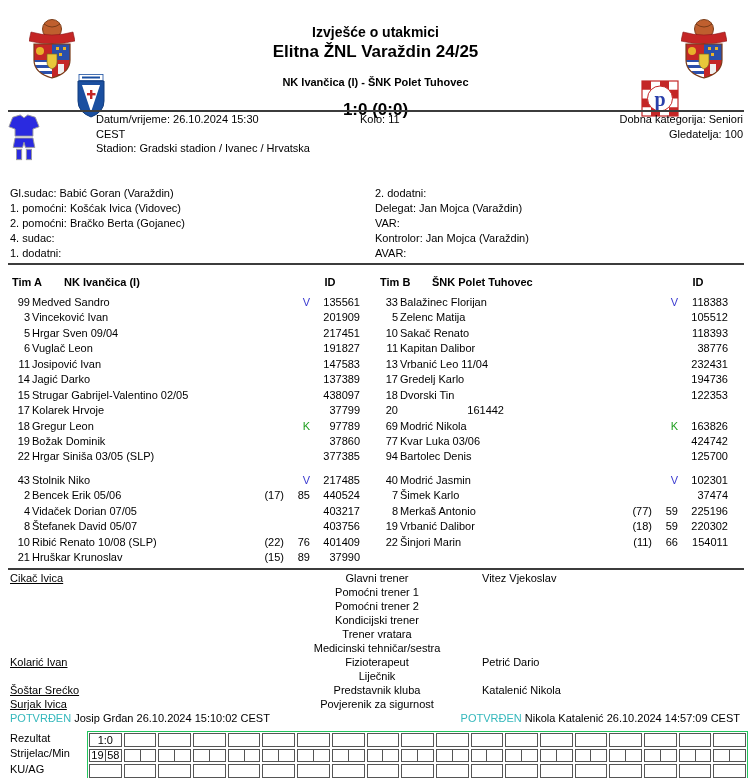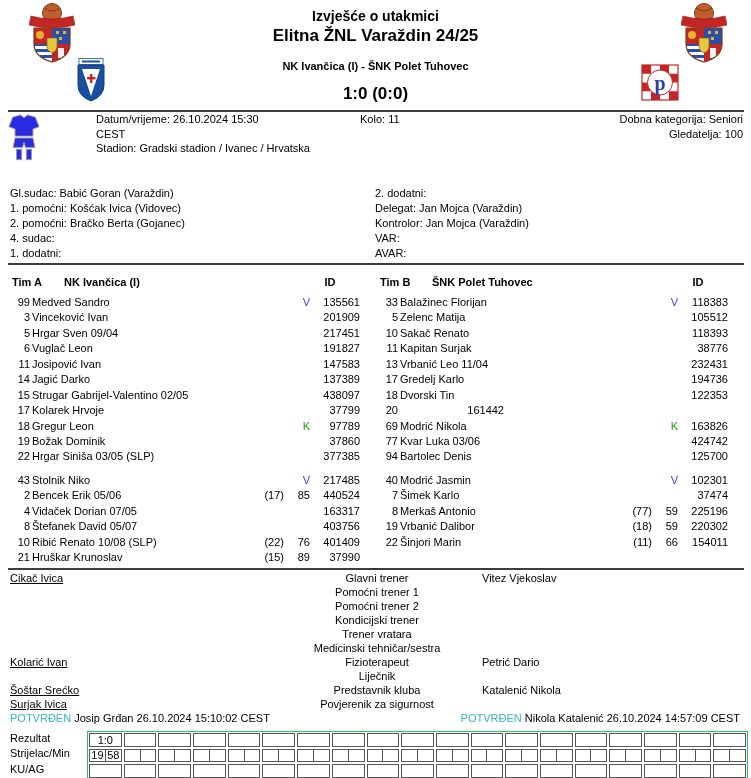--- a/index.html
+++ b/index.html
@@ -2,21 +2,21 @@
 <html><head>
 <meta charset="utf-8">
 <style>
   html,body{margin:0;padding:0;background:#fff;}
   .page{position:relative;width:751px;height:778px;background:#fff;overflow:hidden;
         font-family:"Liberation Sans",sans-serif;font-size:11px;color:#000;}
   .hr{position:absolute;left:8px;right:7px;border-top:2px solid #3c3c3c;height:0;}
   .hr1{top:110px}.hr2{top:263px}.hr3{top:568px}
 
   
-  .header{position:absolute;top:0;left:0;width:100%;}
+  .header{position:absolute;top:16px;left:0;width:100%;}
   .htext{text-align:center;font-weight:bold;}
   .title{font-size:14px;padding-top:8px;}
   .comp{font-size:17px;margin-top:2px;}
   .match{font-size:11px;margin-top:14px;}
   .score{font-size:17px;margin-top:12px;}
   .crest-left{position:absolute;left:29px;top:2px;}
   .badge-ivancica{position:absolute;left:76px;top:58px;}
   .crest-right{position:absolute;left:681px;top:2px;}
   .badge-polet{position:absolute;left:641px;top:64px;}
 
@@ -202,23 +202,23 @@
 
         <div>1. dodatni:</div>
 
     </div>
     <div class="ocol">
 
         <div>2. dodatni:</div>
 
         <div>Delegat: Jan Mojca (Varaždin)</div>
 
+        <div>VAR:</div>
+
         <div>Kontrolor: Jan Mojca (Varaždin)</div>
-
-        <div>VAR:</div>
 
         <div>AVAR:</div>
 
     </div>
   </div>
 
   <div class="hr hr2"></div>
 
   <div class="teams">
     <div class="team">
@@ -332,21 +332,21 @@
           <span class="psubout">(17)</span>
           <span class="pmid">85</span>
           <span class="pid">440524</span>
         </div>
 
         <div class="prow">
           <span class="pnum">4</span>
           <span class="pname">Vidaček Dorian 07/05</span>
           <span class="psubout"></span>
           <span class="pmid"></span>
-          <span class="pid">163317</span>
+          <span class="pid">403217</span>
         </div>
 
         <div class="prow">
           <span class="pnum">8</span>
           <span class="pname">Štefanek David 05/07</span>
           <span class="psubout"></span>
           <span class="pmid"></span>
           <span class="pid">403756</span>
         </div>
 
@@ -393,21 +393,21 @@
         <div class="prow">
           <span class="pnum">10</span>
           <span class="pname">Sakač Renato</span>
           <span class="psubout"></span>
           <span class="pmid"></span>
           <span class="pid">118393</span>
         </div>
 
         <div class="prow">
           <span class="pnum">11</span>
-          <span class="pname">Kapitan Surjak</span>
+          <span class="pname">Kapitan Dalibor</span>
           <span class="psubout"></span>
           <span class="pmid"></span>
           <span class="pid">38776</span>
         </div>
 
         <div class="prow">
           <span class="pnum">13</span>
           <span class="pname">Vrbanić Leo 11/04</span>
           <span class="psubout"></span>
           <span class="pmid"></span>

